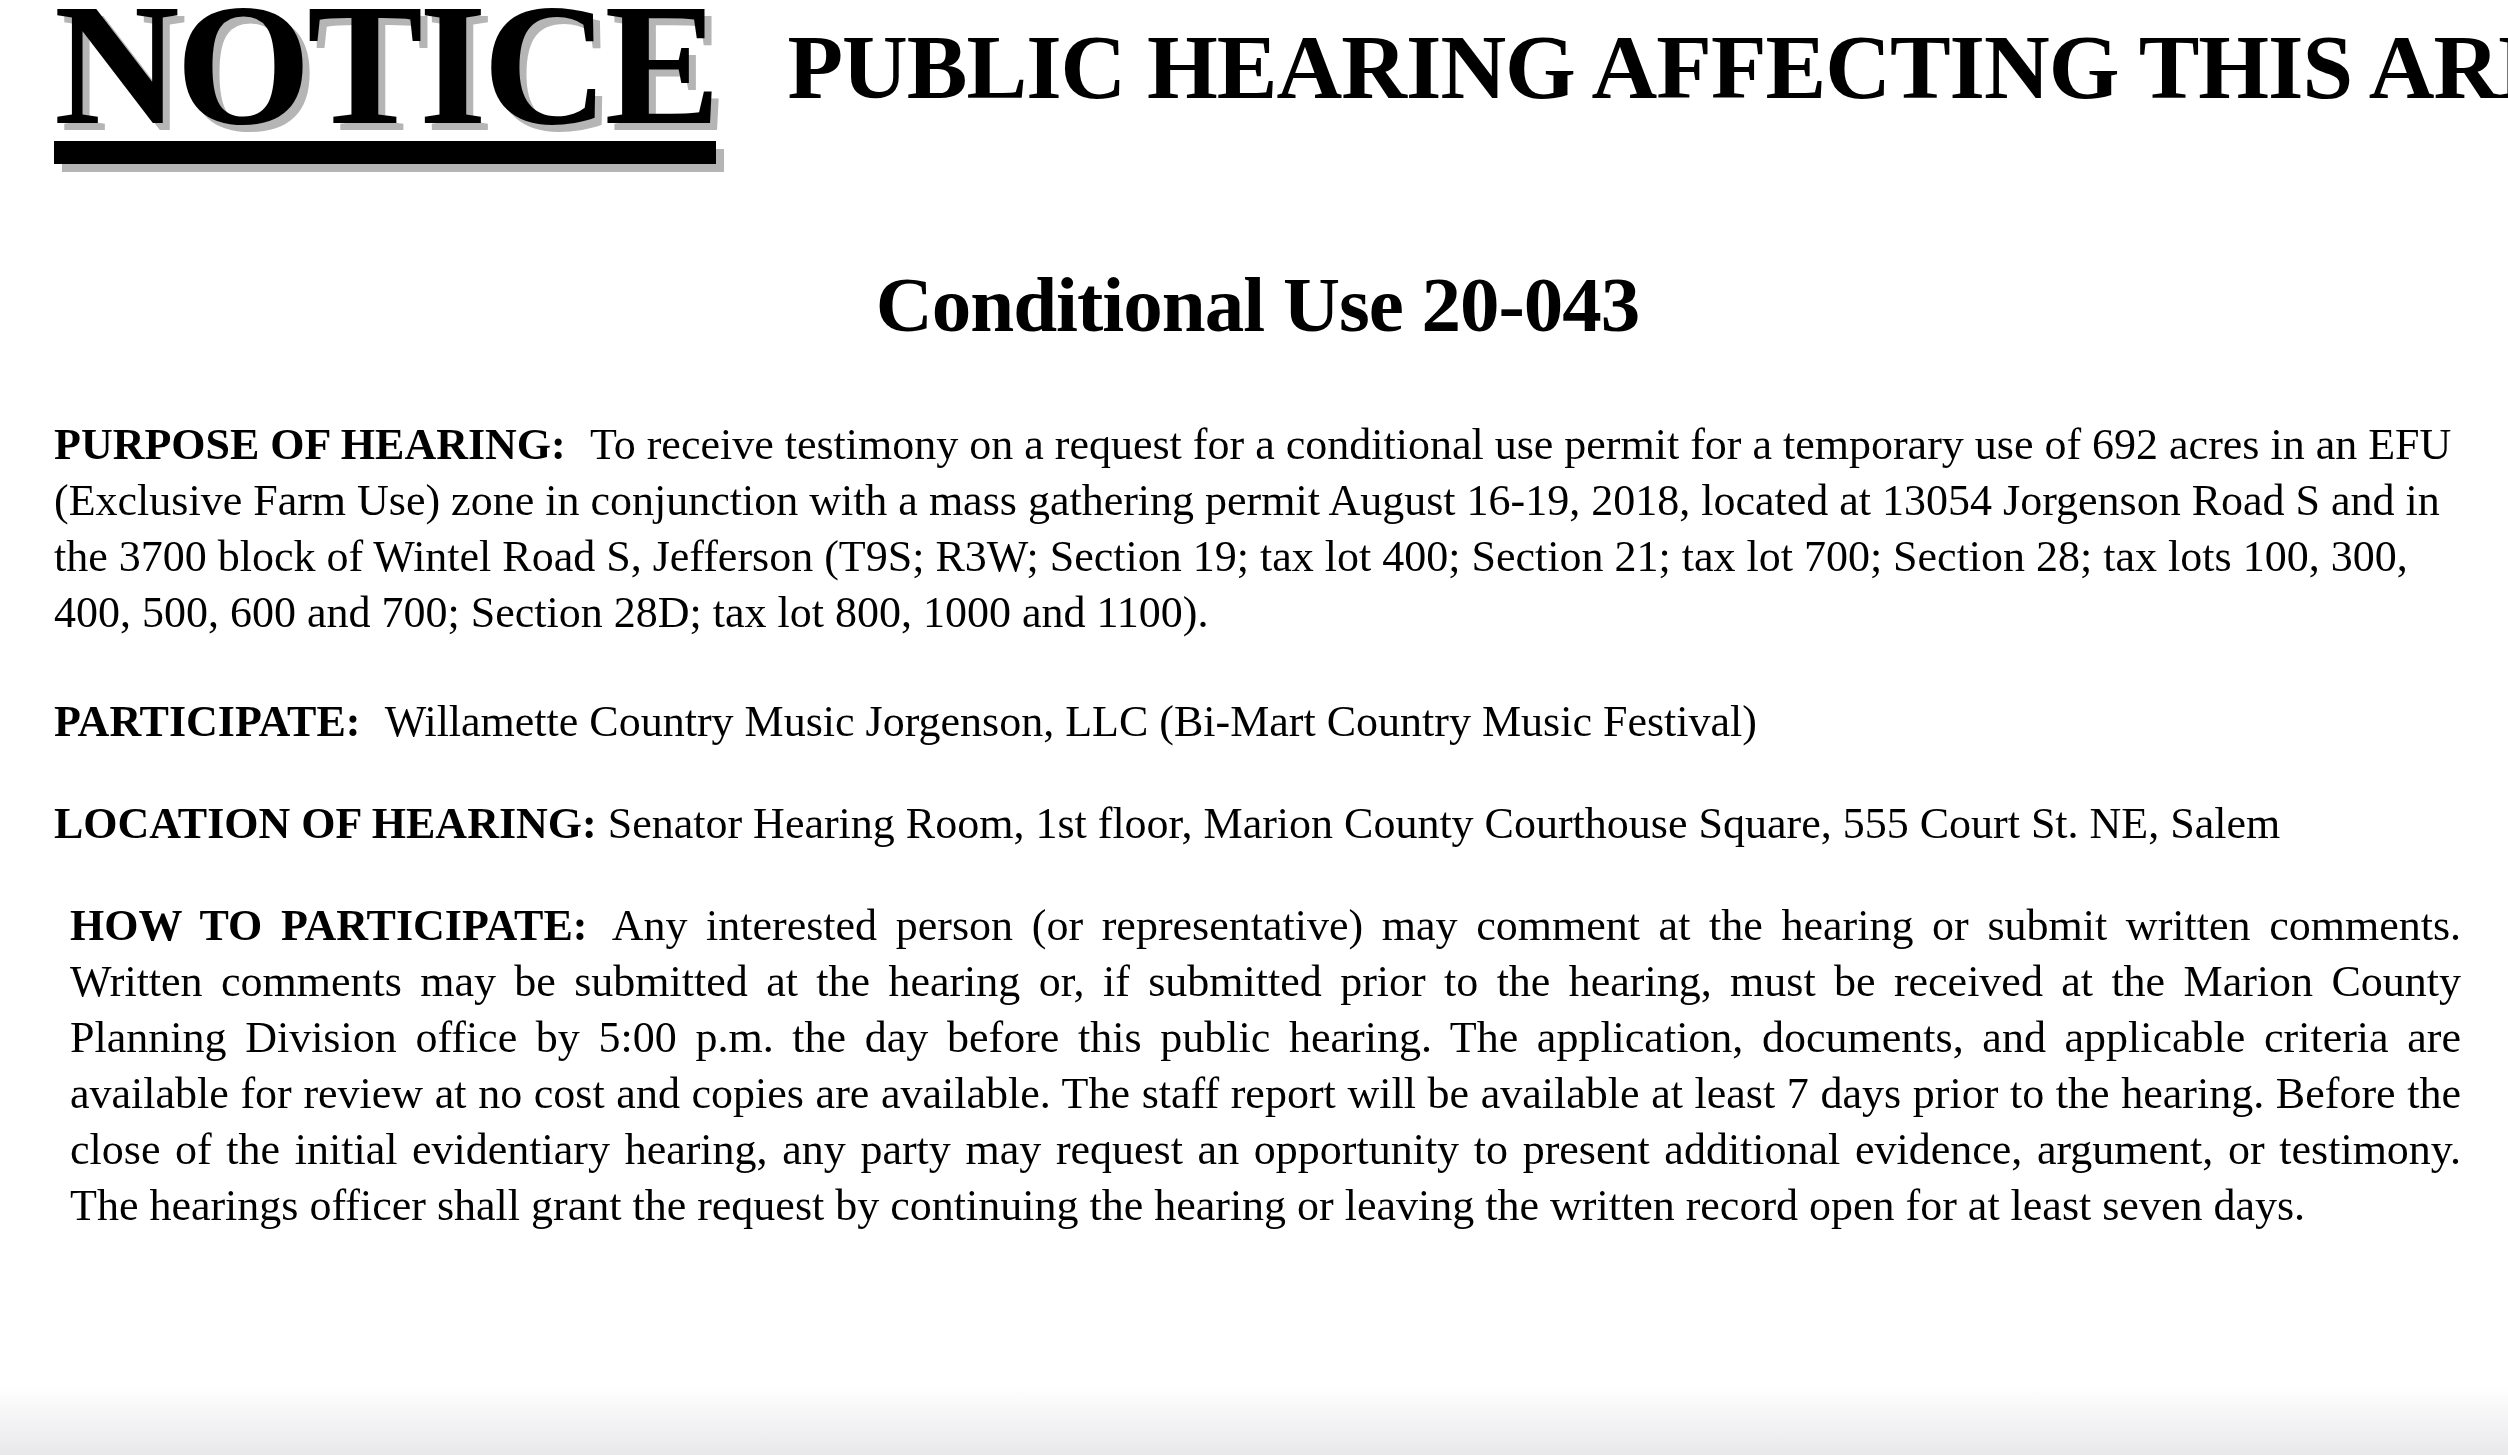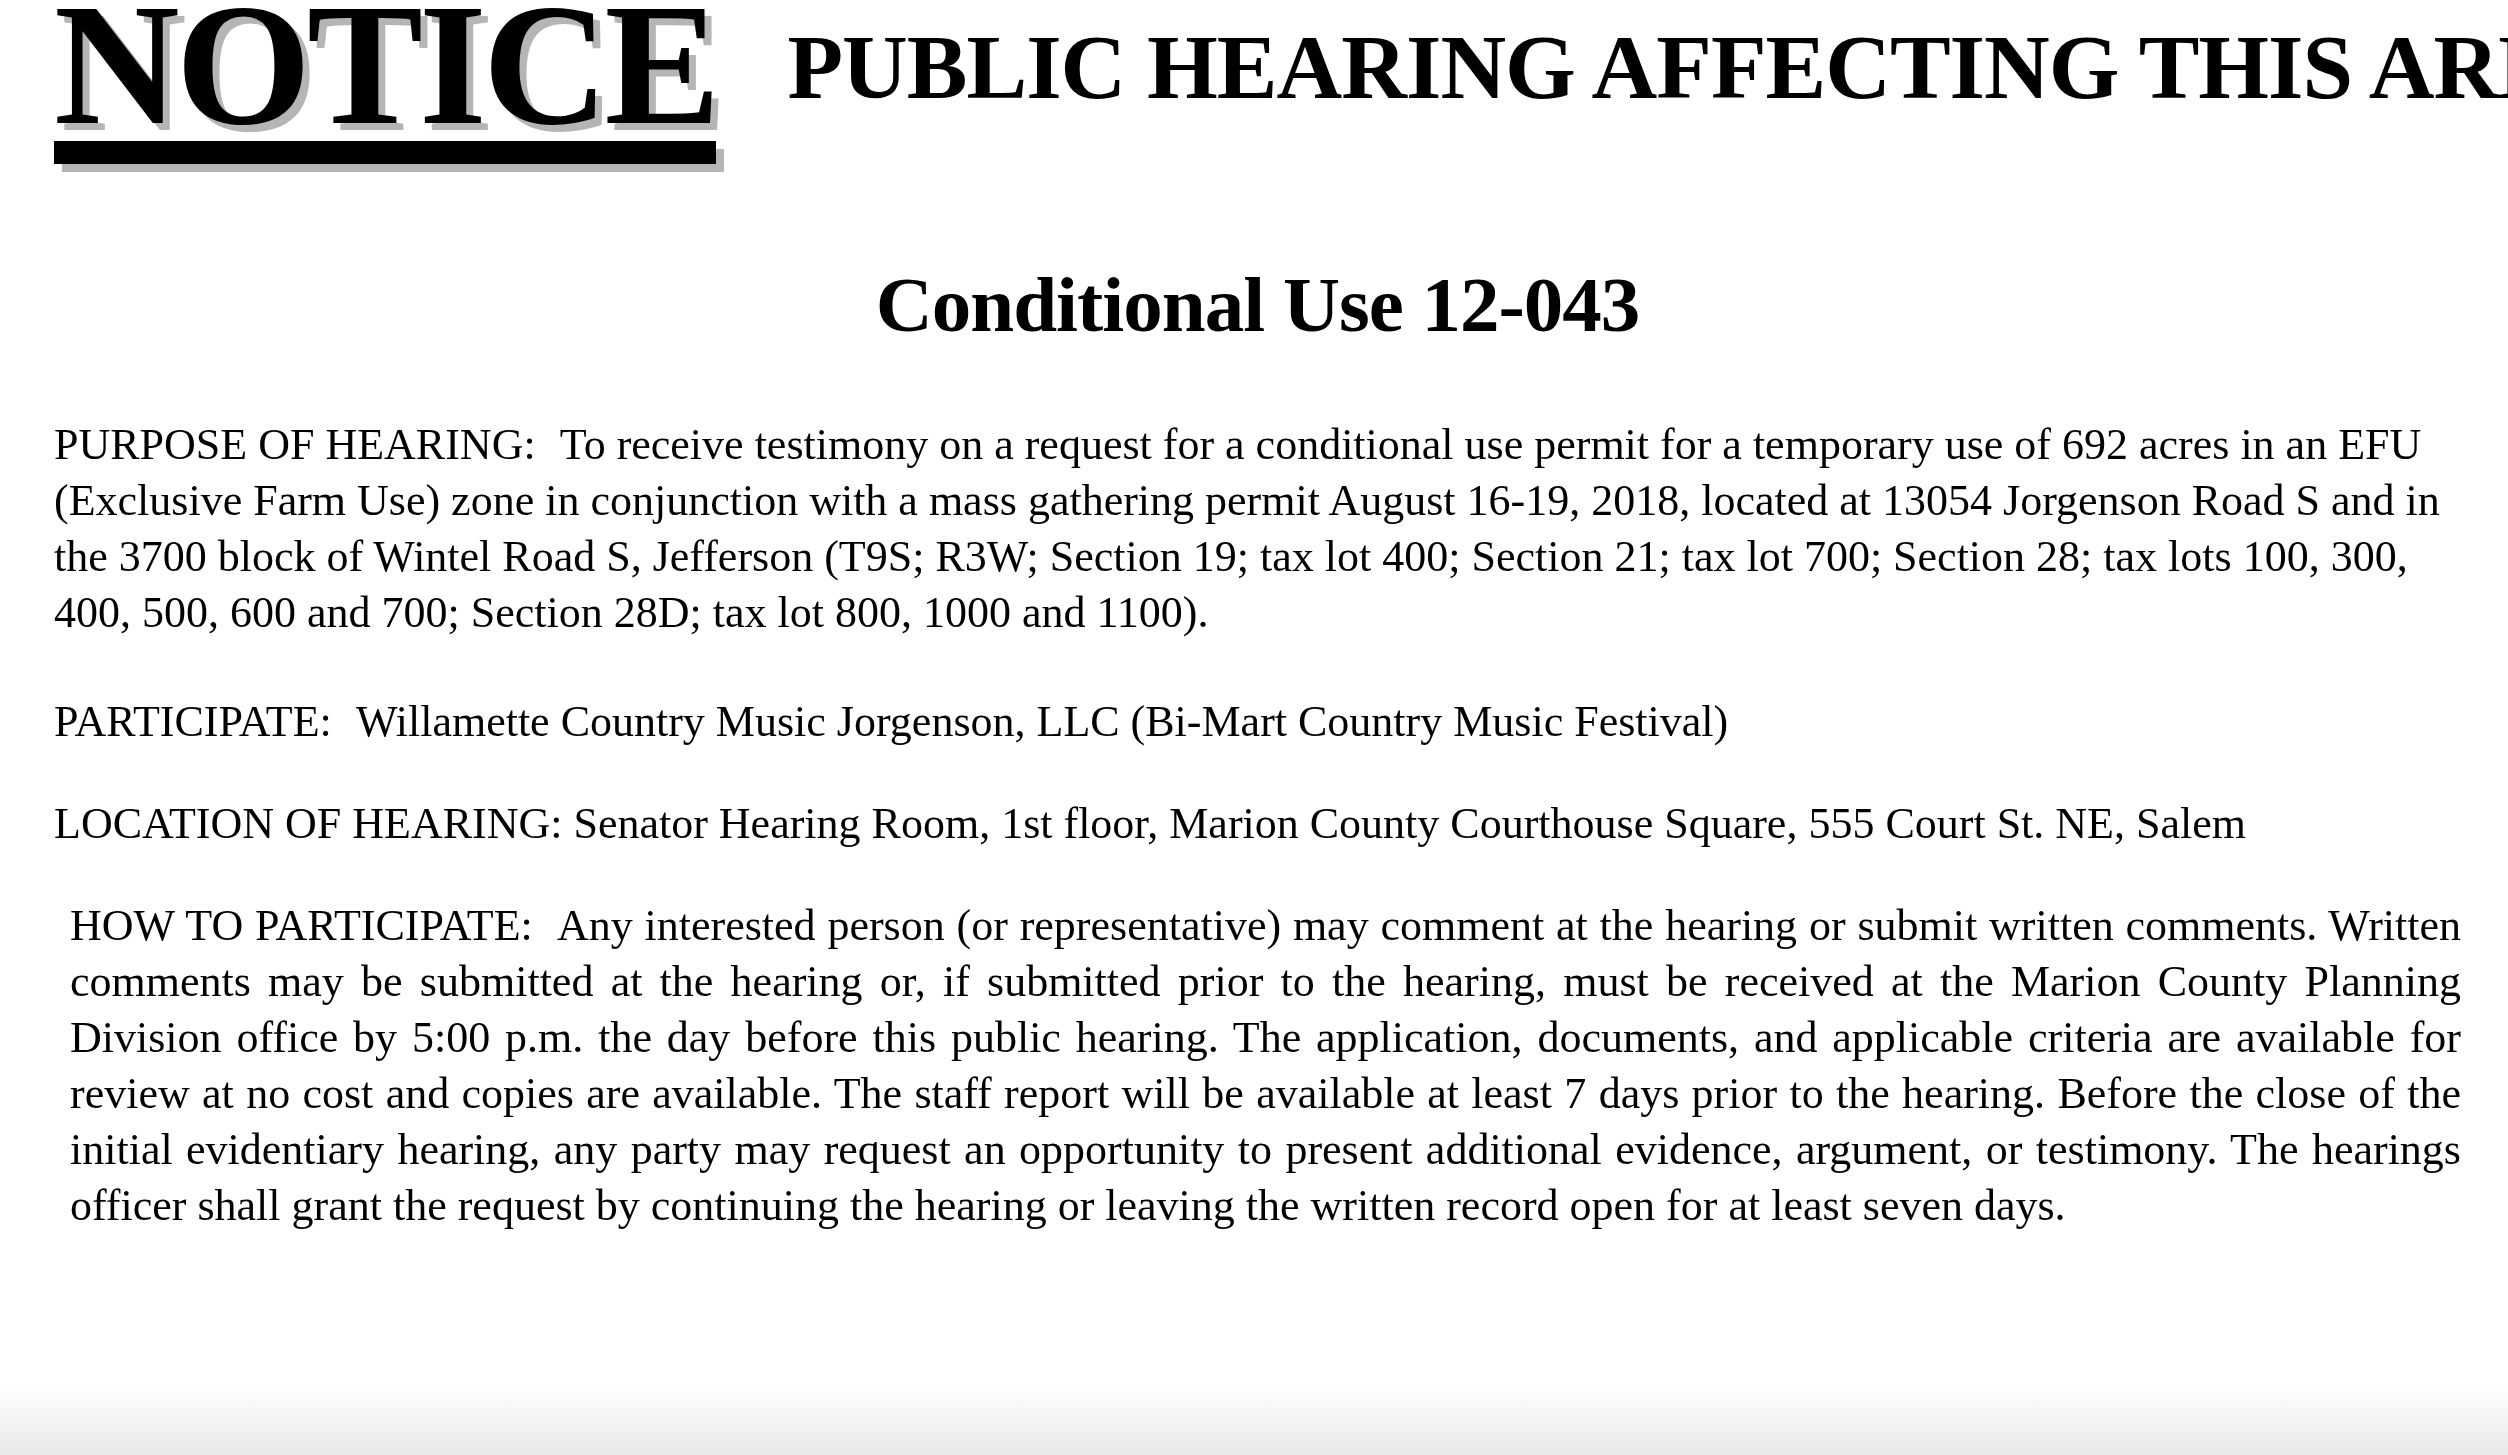--- a/index.html
+++ b/index.html
@@ -77,21 +77,21 @@
   p.sec-purpose {
     margin-bottom: 53px;
     text-align: left;
   }
   p.sec-howto {
     margin-bottom: 0;
     text-align: justify;
     margin-left: 16px;
   }
   .sec-label {
-    font-weight: normal;
+    font-weight: bold;
   }
   .gap-wide  { margin-right: 0.55em; }
   .gap-narrow{ margin-right: 0.25em; }
 
   
   .bottom-fade {
     position: absolute;
     left: 0; right: 0; bottom: 0;
     height: 69px;
     background: linear-gradient(180deg, rgba(233,233,236,0) 0%, rgba(231,231,234,0.95) 100%);
@@ -104,21 +104,21 @@
 <div class="page">
 
   <div class="header">
     <div class="notice-wrap">
       <span class="notice-word">NOTICE</span>
       <div class="notice-underline"></div>
     </div>
     <h1 class="banner-title">PUBLIC HEARING AFFECTING THIS AREA</h1>
   </div>
 
-  <h2 class="case-title">Conditional Use 12-043</h2>
+  <h2 class="case-title">Conditional Use 20-043</h2>
 
   <div class="body-copy">
 
     <p class="sec-purpose">
       <span class="sec-label gap-wide">PURPOSE OF HEARING:</span><span>To receive testimony on a request for a conditional use permit for a temporary use of 692 acres in an EFU (Exclusive Farm Use) zone in conjunction with a mass gathering permit August 16-19, 2018, located at 13054 Jorgenson Road S and in the 3700 block of Wintel Road S, Jefferson (T9S; R3W; Section 19; tax lot 400; Section 21; tax lot 700; Section 28; tax lots 100, 300, 400, 500, 600 and 700; Section 28D; tax lot 800, 1000 and 1100).</span>
     </p>
 
     <p>
       <span class="sec-label gap-wide">PARTICIPATE:</span><span>Willamette Country Music Jorgenson, LLC (Bi-Mart Country Music Festival)</span>
     </p>

